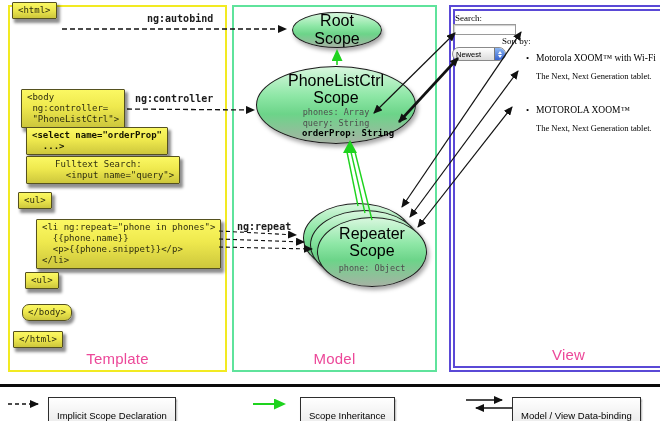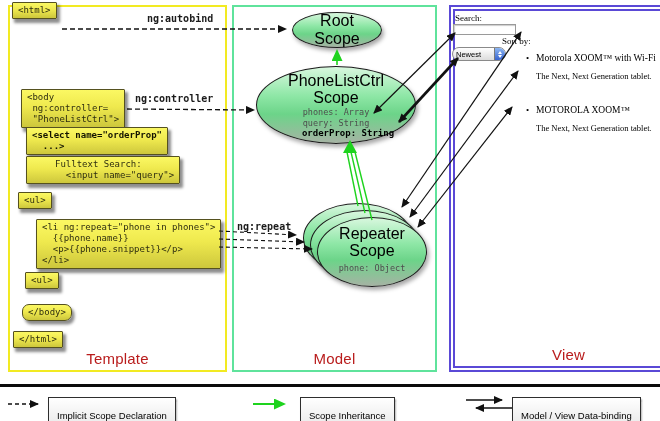--- a/index.html
+++ b/index.html
@@ -5,21 +5,21 @@
   html,body{margin:0;padding:0;background:#fff;}
   #canvas{position:relative;width:660px;height:421px;background:#fff;overflow:hidden;
           font-family:"Liberation Sans",sans-serif;}
 
   
   .col{position:absolute;top:5px;height:367px;box-sizing:border-box;background:transparent;}
   #col-template{left:8px;width:219px;border:2px solid #f2ea22;}
   #col-model{left:232px;width:205px;border:2px solid #5fe39c;}
   #col-view{left:449px;width:239px;border:6px double #5a49d6;}
   .col-label{position:absolute;bottom:3px;left:0;right:0;text-align:center;
-             font-size:15px;color:#b91c1c;letter-spacing:.2px;}
+             font-size:15px;color:#ec4899;letter-spacing:.2px;}
 
   
   .codebox{position:absolute;white-space:pre;font:9px/1.22 "DejaVu Sans Mono",monospace;
            color:#2e2e10;padding:2px 5px;border:1px solid #55511f;border-radius:1px;
            background:linear-gradient(180deg,#fbf863 0%,#efe94e 45%,#cdc73c 100%);
            box-shadow:2.5px 3.5px 3px rgba(0,0,0,.45);}
   .codebox.b{font-weight:bold;color:#141400;}
 
   
   .nglabel{position:absolute;font:bold 10px "DejaVu Sans Mono",monospace;color:#1c1c1c;}

